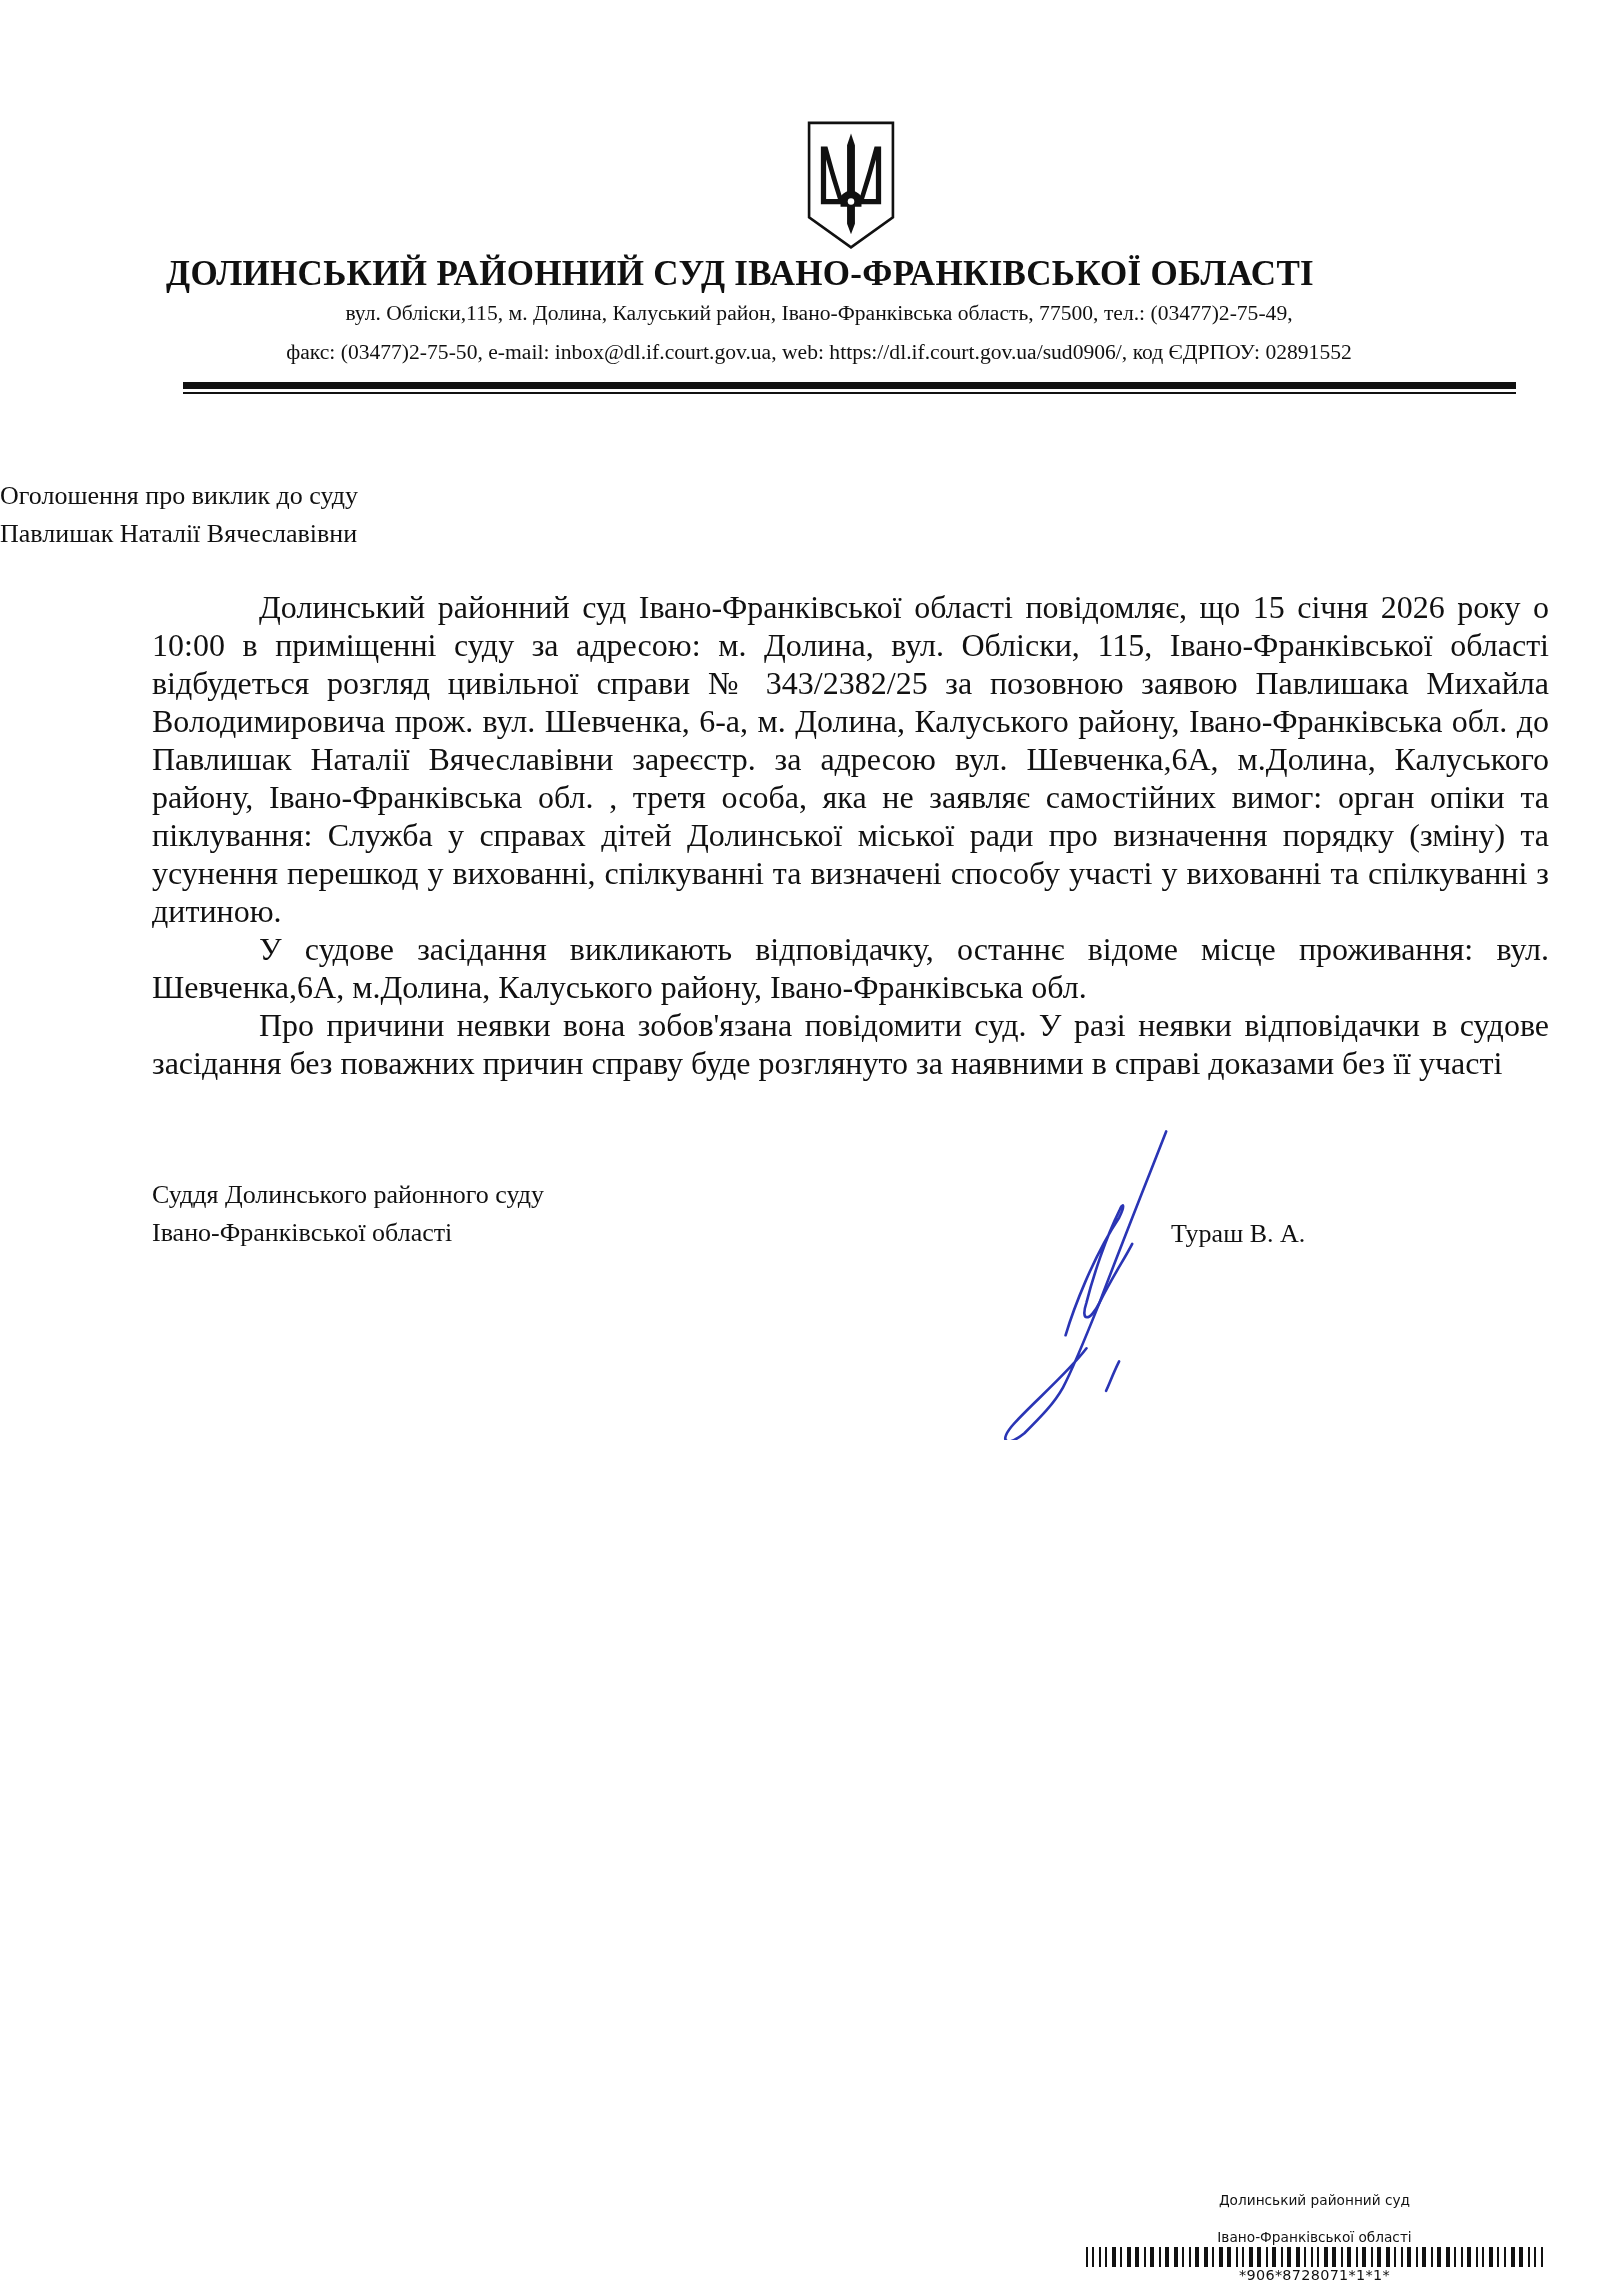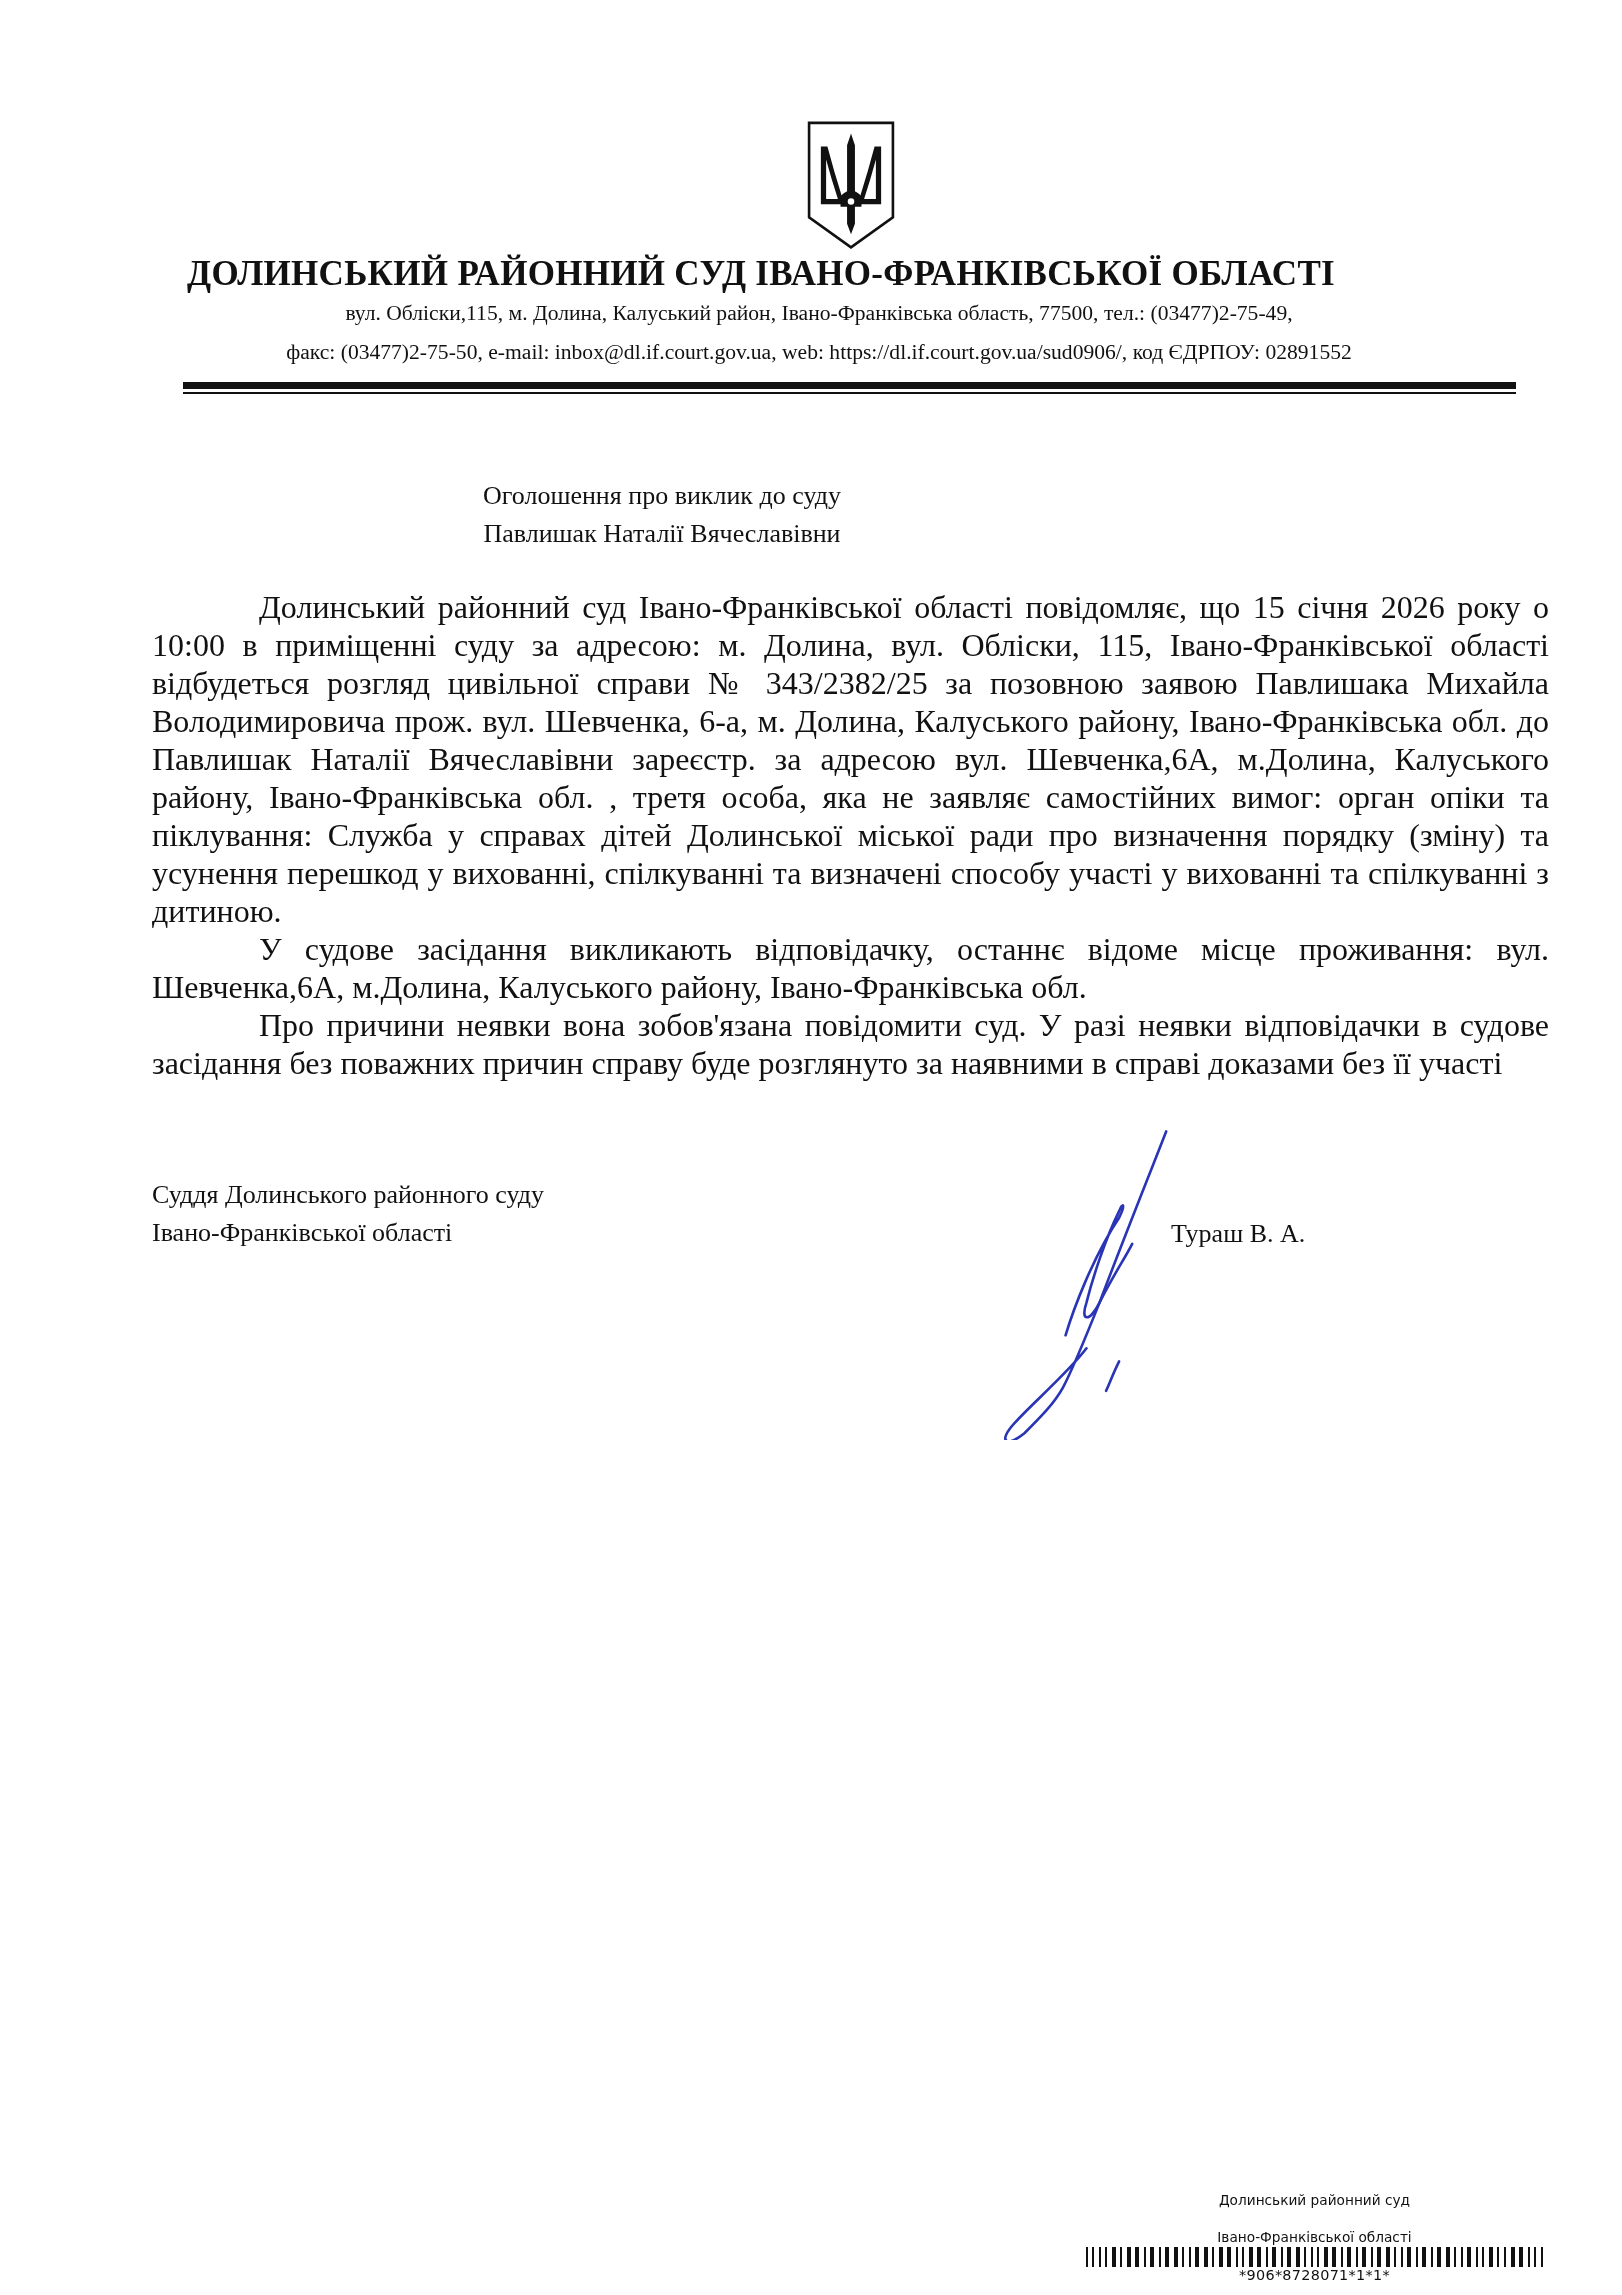--- a/index.html
+++ b/index.html
@@ -3,30 +3,30 @@
 <meta charset="utf-8">
 <style>
   html, body { margin: 0; padding: 0; background: #ffffff; }
   body { width: 1622px; height: 2295px; position: relative; overflow: hidden;
          font-family: "Liberation Serif", "DejaVu Serif", serif; color: #111; }
   .page { position: absolute; left: 0; top: 0; width: 1622px; height: 2295px; background: #fff; }
 
   .emblem { position: absolute; left: 805px; top: 119px; width: 92px; height: 131px; }
 
   .court-title { position: absolute; left: 0; width: 1480px; top: 251px; text-align: center;
-                 font-weight: bold; font-size: 35px; letter-spacing: 0.3px; line-height: 46px; padding-left: 21px; }
+                 font-weight: bold; font-size: 35px; letter-spacing: 0.3px; line-height: 46px; }
   .addr-line { position: absolute; left: 0; width: 1622px; text-align: center; font-size: 21.6px; line-height: 29px; margin-left: 8px; }
   .addr-line1 { top: 299px; }
   .addr-line2 { top: 338px; }
   .addr-line2 .link { }
 
   .rule-thick { position: absolute; left: 183px; width: 1333px; top: 382px; height: 6.5px; background: #111; }
   .rule-thin  { position: absolute; left: 183px; width: 1333px; top: 392px; height: 2px; background: #111; }
 
-  .notice-title { position: absolute; left: 0; width: 1324px; text-align: center; font-size: 26px; line-height: 37px; }
+  .notice-title { position: absolute; left: 0; width: 1324px; font-size: 26px; line-height: 37px; }
   .notice-title1 { top: 477px; }
   .notice-title2 { top: 515px; }
 
   .body-text { position: absolute; left: 152px; width: 1397px; top: 588px; font-size: 32px; line-height: 38px;
                text-align: justify; }
   .body-text p { margin: 0; text-indent: 107px; }
 
   .signer { position: absolute; left: 152px; top: 1176px; font-size: 26px; line-height: 38px; }
   .signer-name { position: absolute; left: 1171px; top: 1215px; font-size: 26px; line-height: 38px; }
 

